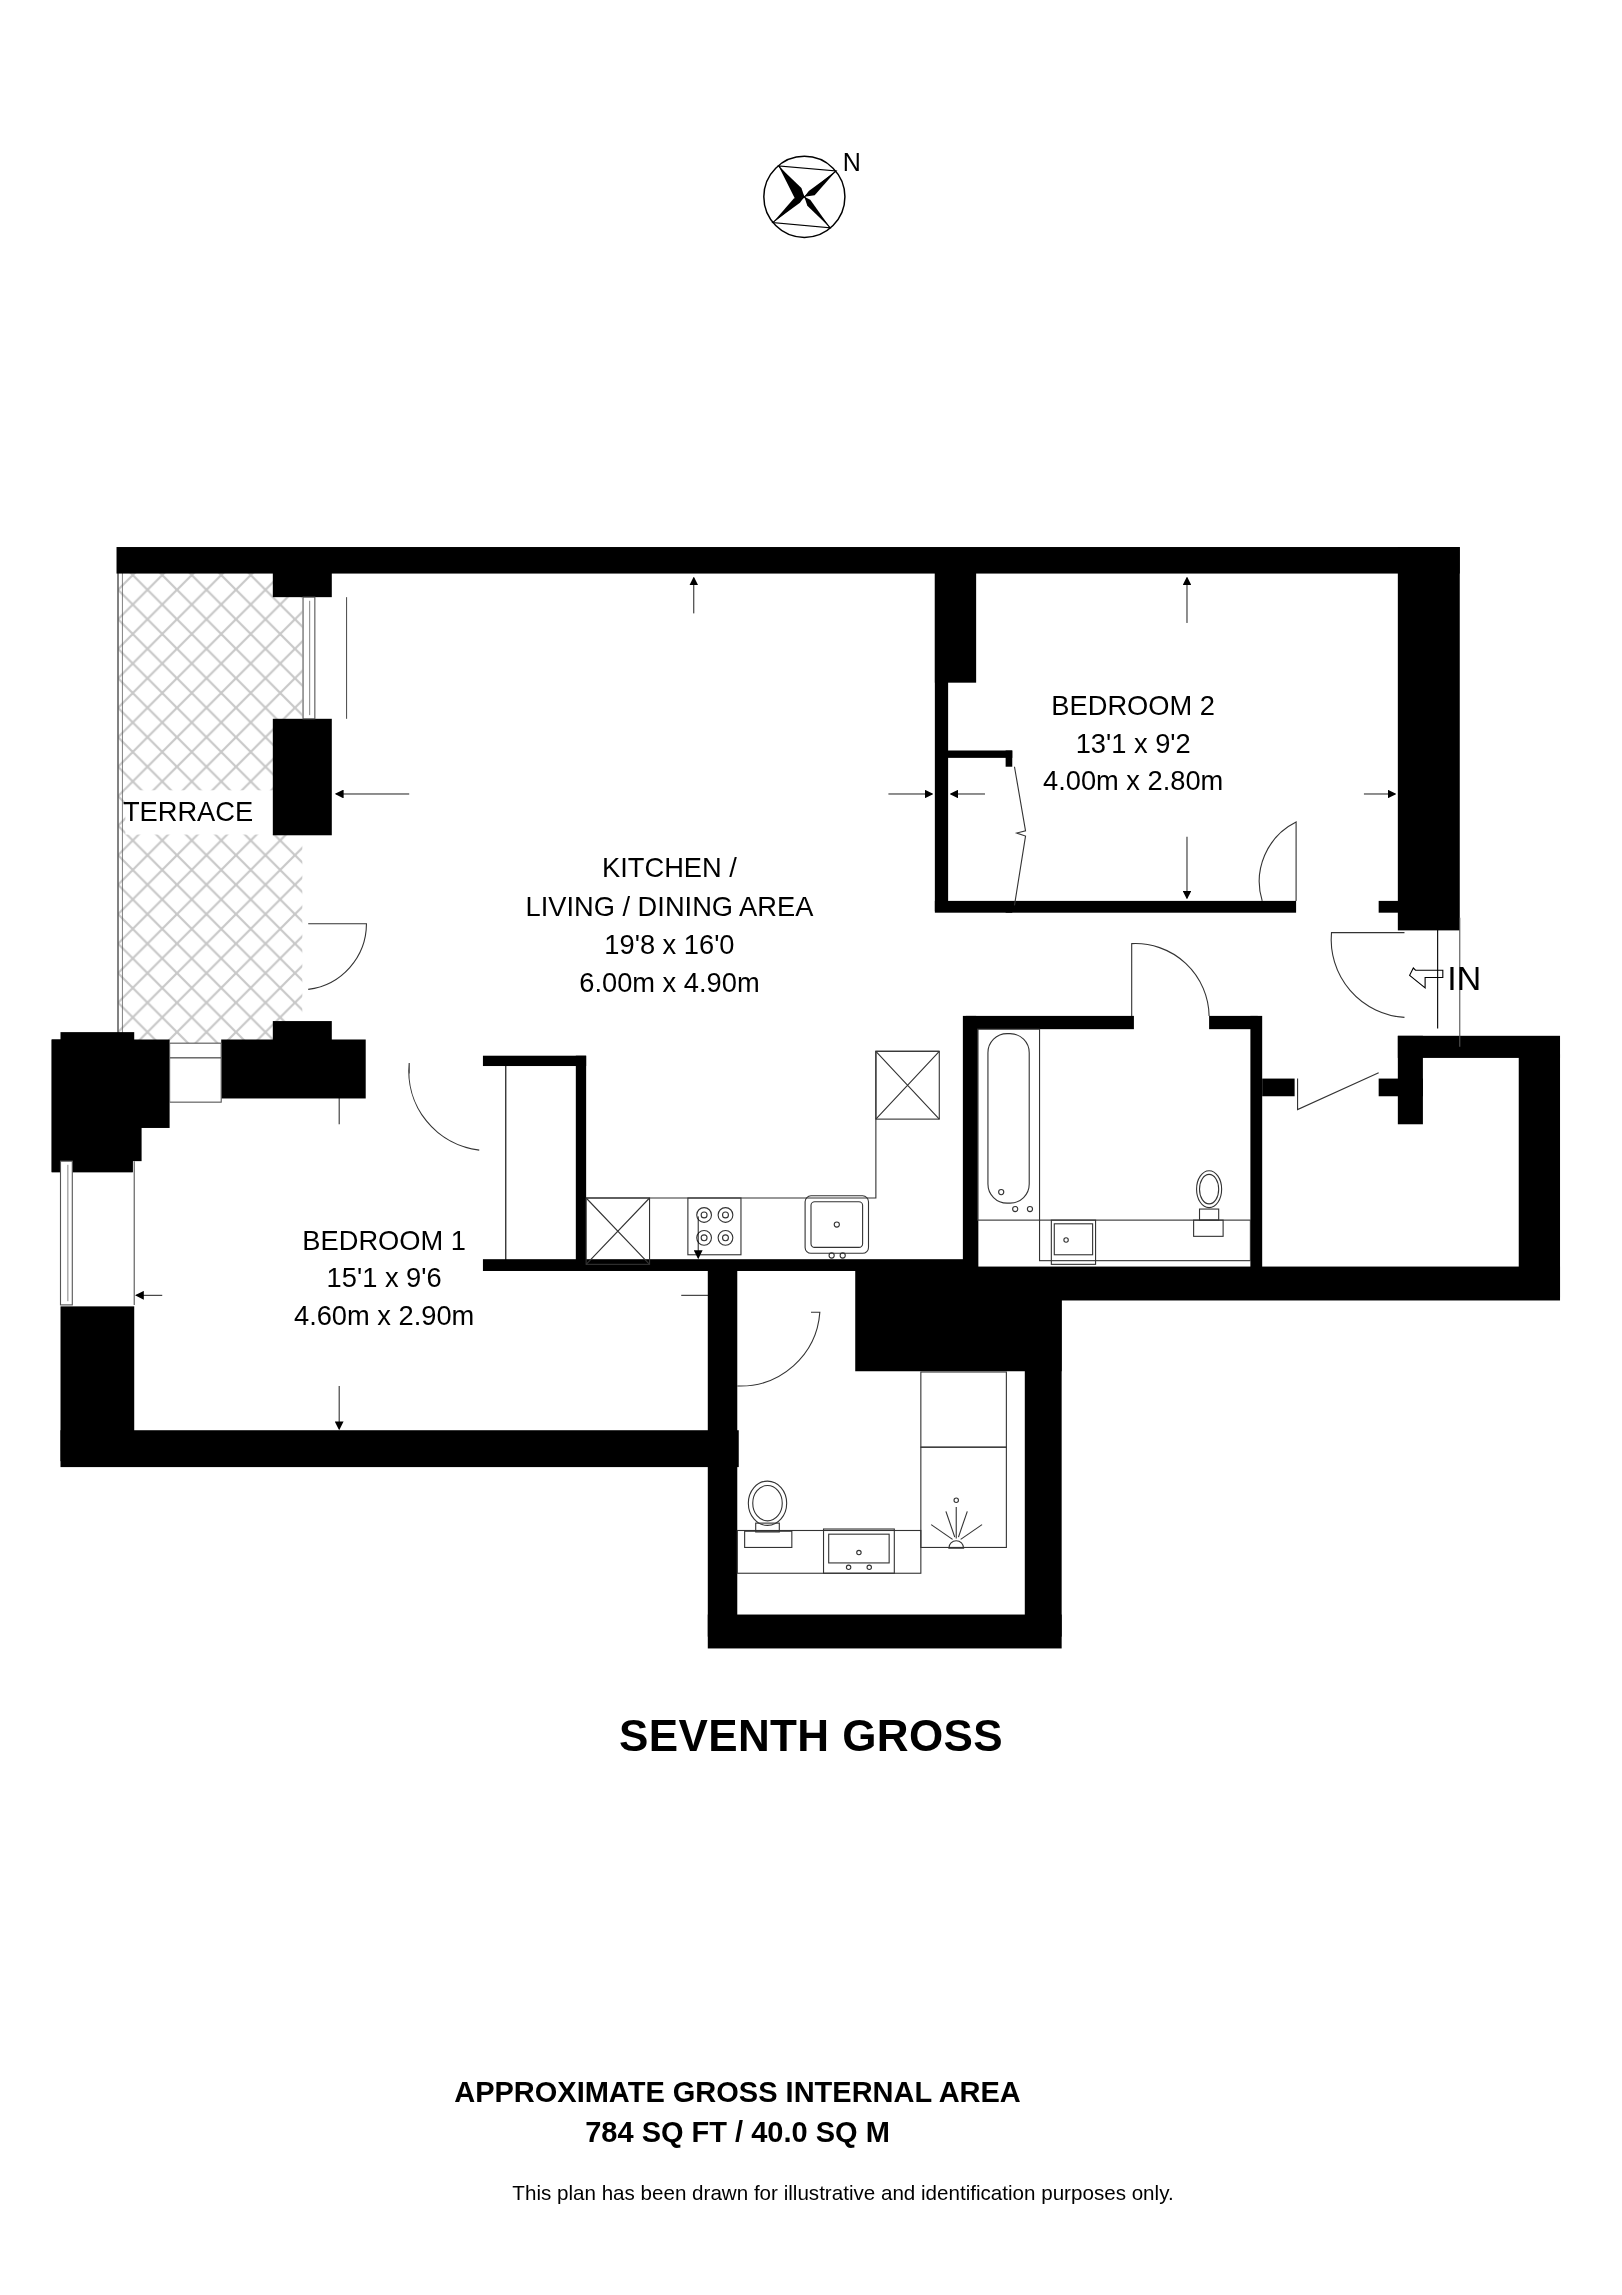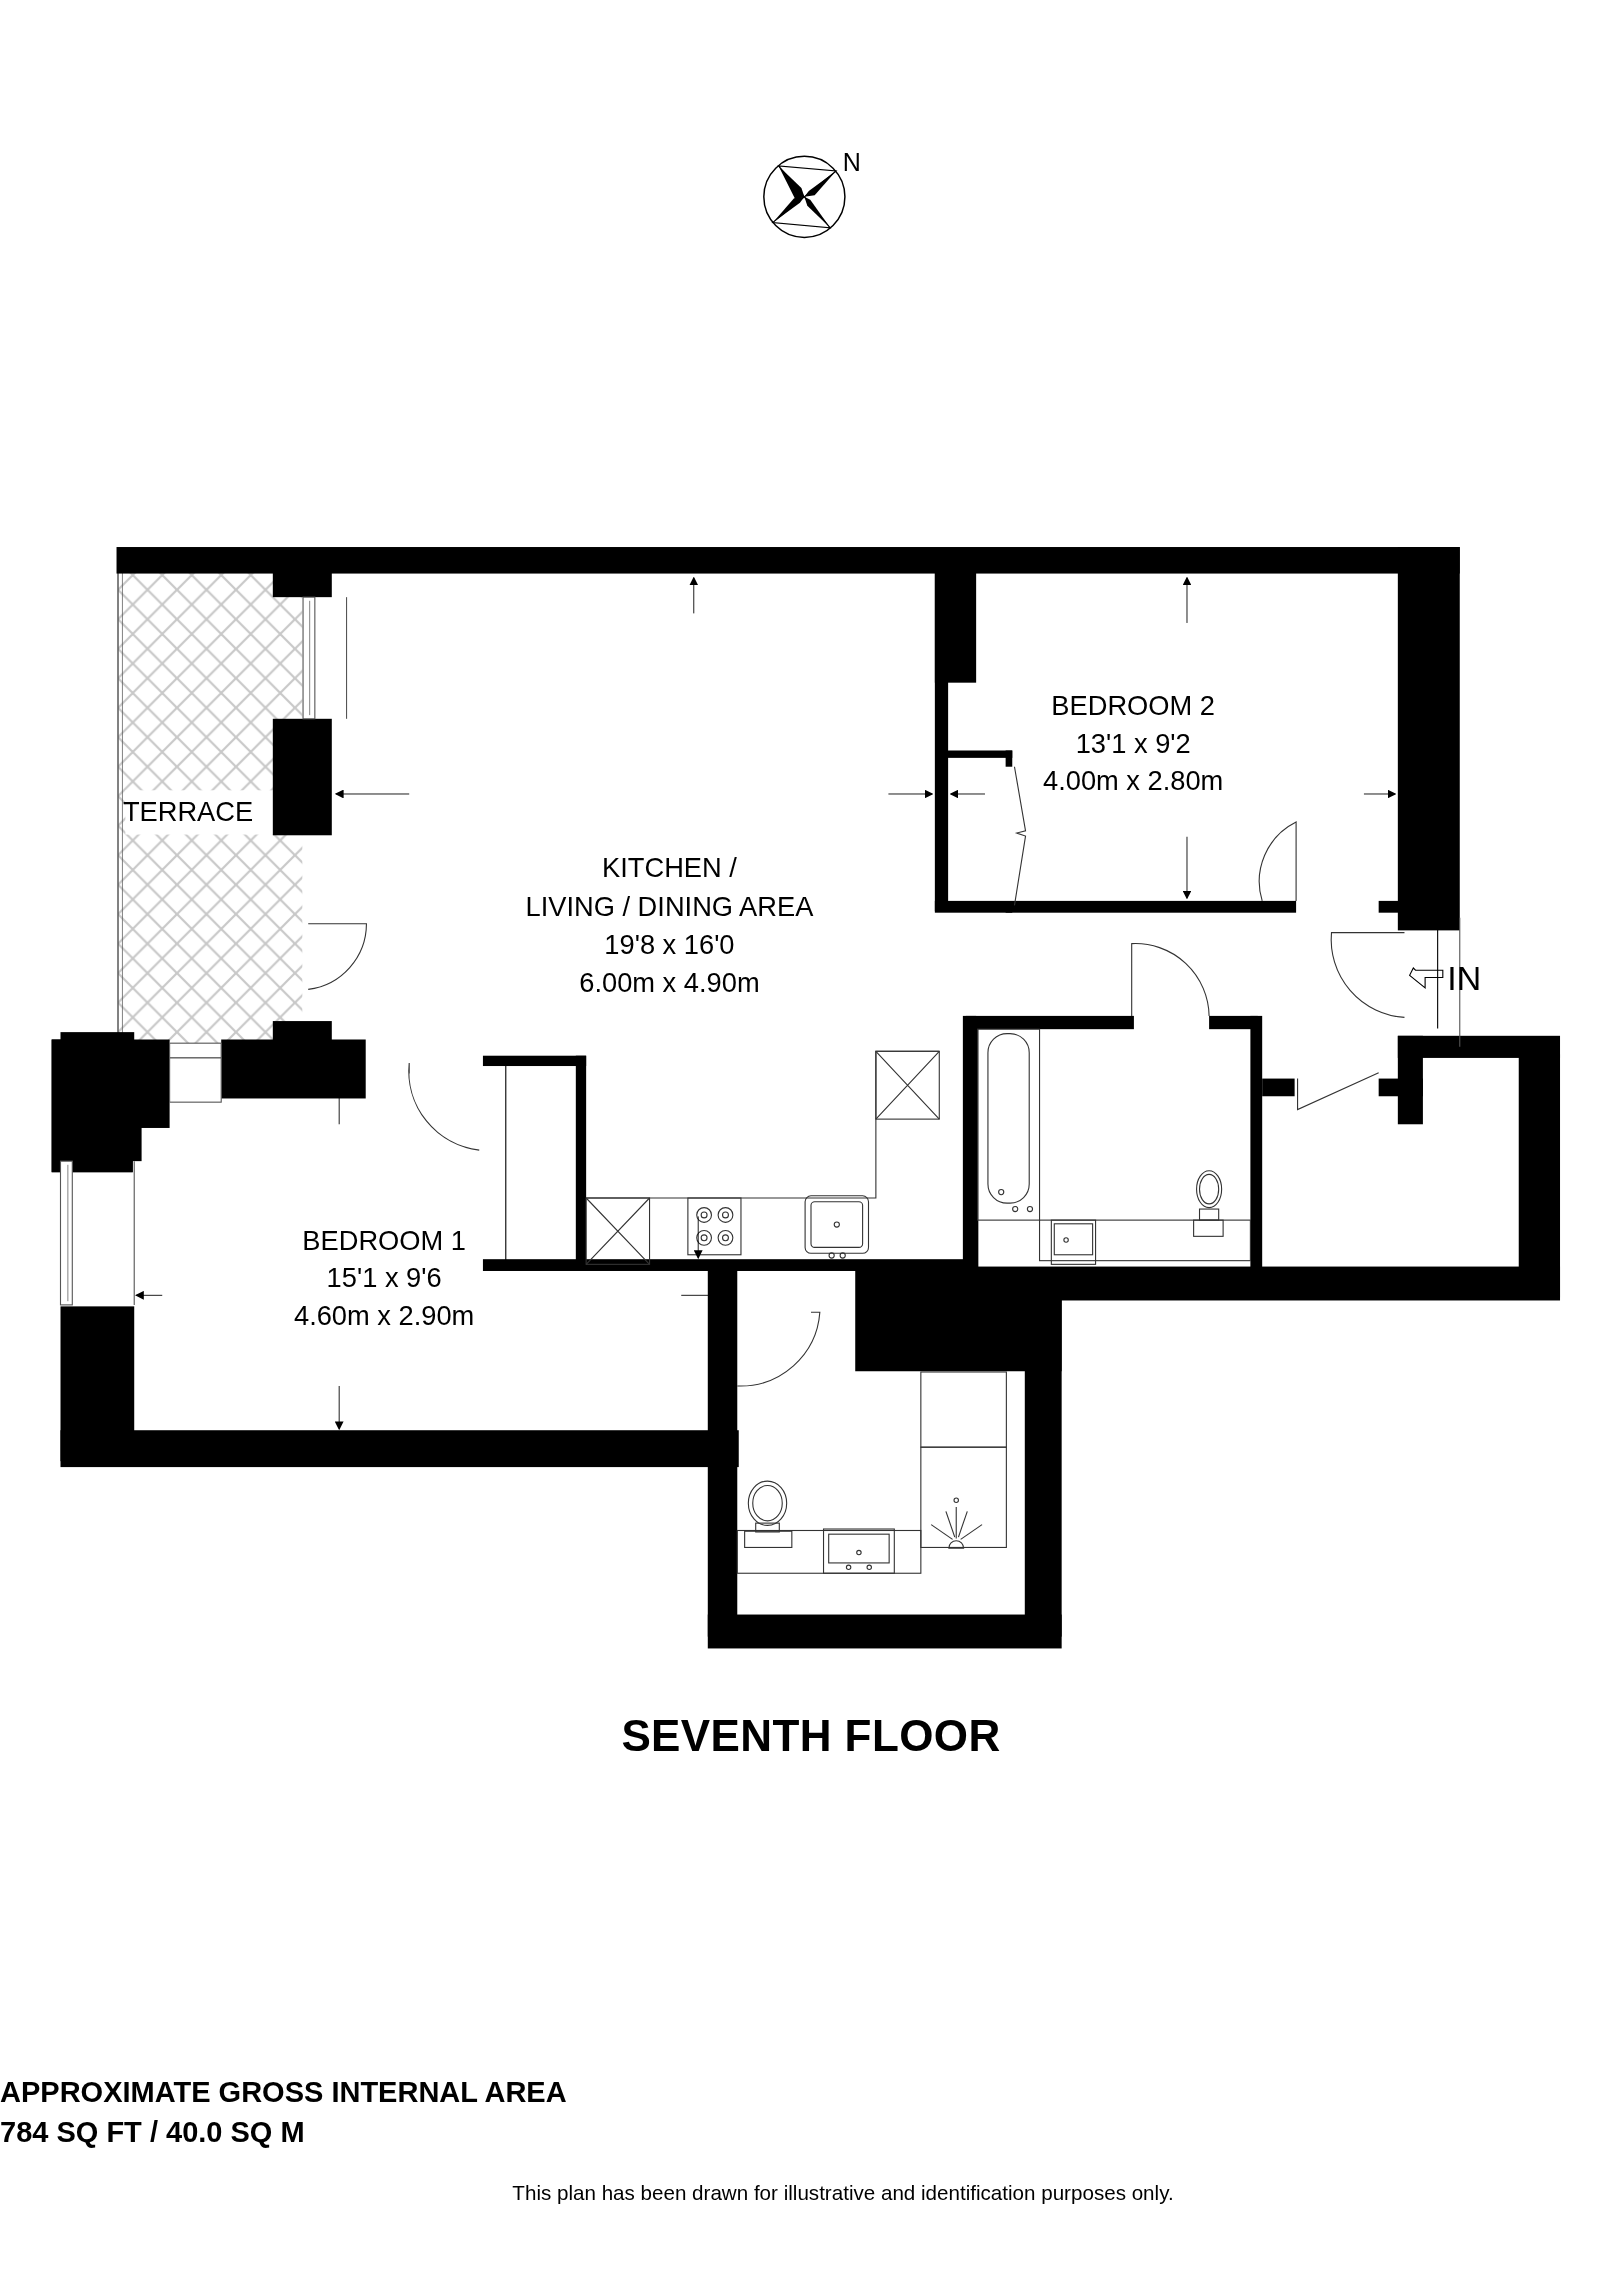--- a/index.html
+++ b/index.html
@@ -5,21 +5,21 @@
   html, body { margin: 0; padding: 0; background: #ffffff; }
   body { width: 1622px; height: 2295px; position: relative; overflow: hidden;
          font-family: "Liberation Sans", sans-serif; color: #000; }
   svg.plan { position: absolute; left: 0; top: 0; }
   .lbl { font-family: "Liberation Sans", sans-serif; fill: #000; }
   .room { font-size: 37px; }
   .in-label { font-size: 46px; }
   .n-label { font-size: 34px; }
   .floor-title { position: absolute; left: 0; width: 1622px; top: 1711px; text-align: center;
                  font-size: 44px; font-weight: bold; letter-spacing: 0.4px; }
-  .area-title { position: absolute; left: 0; width: 1475px; top: 2072px; 
+  .area-title { position: absolute; left: 0; width: 1475px; top: 2072px; text-align: center;
                 font-size: 29px; font-weight: bold; line-height: 40px; }
   .disclaimer { position: absolute; left: 0; width: 1622px; top: 2181px; text-align: center;
                 font-size: 20.6px; margin-left: 32px; }
   .w { fill: #000; }
   .thin1 { fill: none; stroke: #333; stroke-width: 1.5; }
   .win { fill: #fff; stroke: #555; stroke-width: 1.5; }
 </style>
 </head>
 <body>
 
@@ -238,19 +238,19 @@
     <text class="lbl room" x="1537" y="1021" text-anchor="middle">13'1 x 9'2</text>
     <text class="lbl room" x="1537" y="1072" text-anchor="middle">4.00m x 2.80m</text>
   </g>
   <g>
     <text class="lbl room" x="521" y="1695" text-anchor="middle">BEDROOM 1</text>
     <text class="lbl room" x="521" y="1746" text-anchor="middle">15'1 x 9'6</text>
     <text class="lbl room" x="521" y="1797" text-anchor="middle">4.60m x 2.90m</text>
   </g>
 </svg>
 
-<div class="floor-title">SEVENTH FLOOR</div>
+<div class="floor-title">SEVENTH GROSS</div>
 <div class="area-title">
   <div>APPROXIMATE GROSS INTERNAL AREA</div>
   <div>784 SQ FT / 40.0 SQ M</div>
 </div>
 <div class="disclaimer">This plan has been drawn for illustrative and identification purposes only.</div>
 
 
 </body></html>

